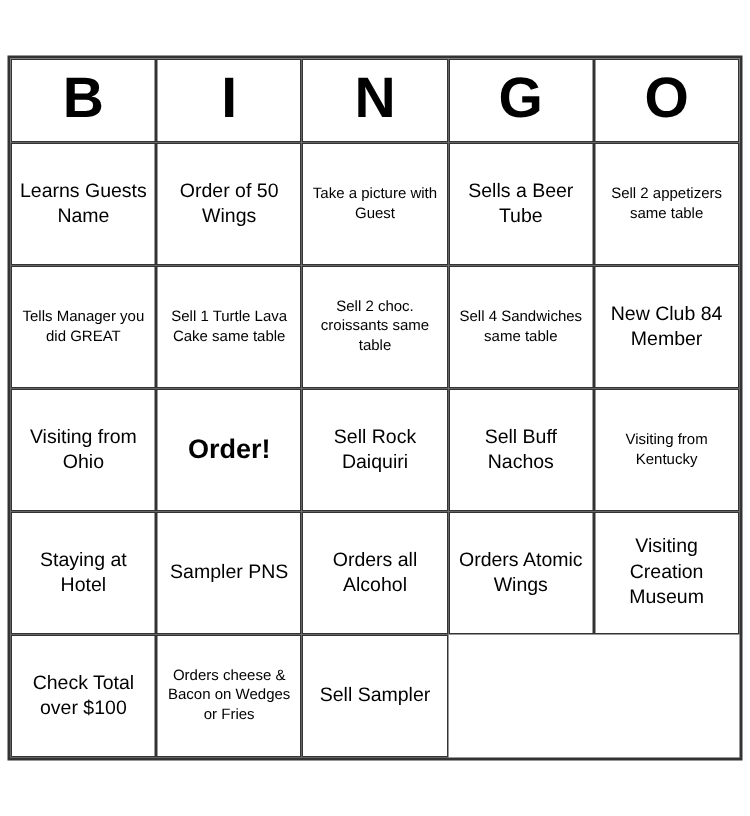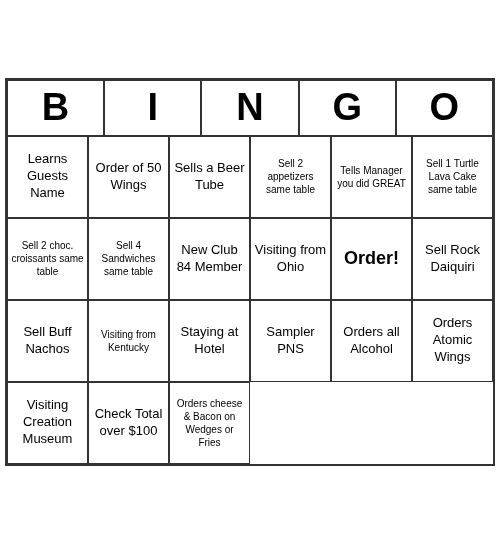--- a/index.html
+++ b/index.html
@@ -25,21 +25,21 @@
     .bingo-letter {
       text-align: center;
       font-size: 38px;
       font-weight: bold;
       padding: 4px 0;
       border: 1px solid #333;
       line-height: 1.2;
     }
     .bingo-grid {
       display: grid;
-      grid-template-columns: repeat(6, 1fr);
+      grid-template-columns: repeat(5, 1fr);
       border-top: none;
     }
     .bingo-cell {
       border: 1px solid #333;
       text-align: center;
       display: flex;
       align-items: center;
       justify-content: center;
       padding: 3px;
       min-height: 82px;
@@ -69,20 +69,23 @@
       <div class="bingo-letter">N</div>
       <div class="bingo-letter">G</div>
       <div class="bingo-letter">O</div>
     </div>
   <div class="bingo-grid">
   <div class="bingo-cell large-text">
         <span>Learns Guests Name</span>
       </div>
       <div class="bingo-cell large-text">
         <span>Order of 50 Wings</span>
+      </div>
+      <div class="bingo-cell small-text">
+        <span>Take a picture with Guest</span>
       </div>
       <div class="bingo-cell large-text">
         <span>Sells a Beer Tube</span>
       </div>
       <div class="bingo-cell small-text">
         <span>Sell 2 appetizers same table</span>
       </div>
       <div class="bingo-cell small-text">
         <span>Tells Manager you did GREAT</span>
       </div>
@@ -125,14 +128,17 @@
       </div>
       <div class="bingo-cell large-text">
         <span>Visiting Creation Museum</span>
       </div>
       <div class="bingo-cell large-text">
         <span>Check Total over $100</span>
       </div>
       <div class="bingo-cell small-text">
         <span>Orders cheese &amp; Bacon on Wedges or Fries</span>
       </div>
+      <div class="bingo-cell large-text">
+        <span>Sell Sampler</span>
+      </div>
     </div>
 </div>
 
 </body></html>

